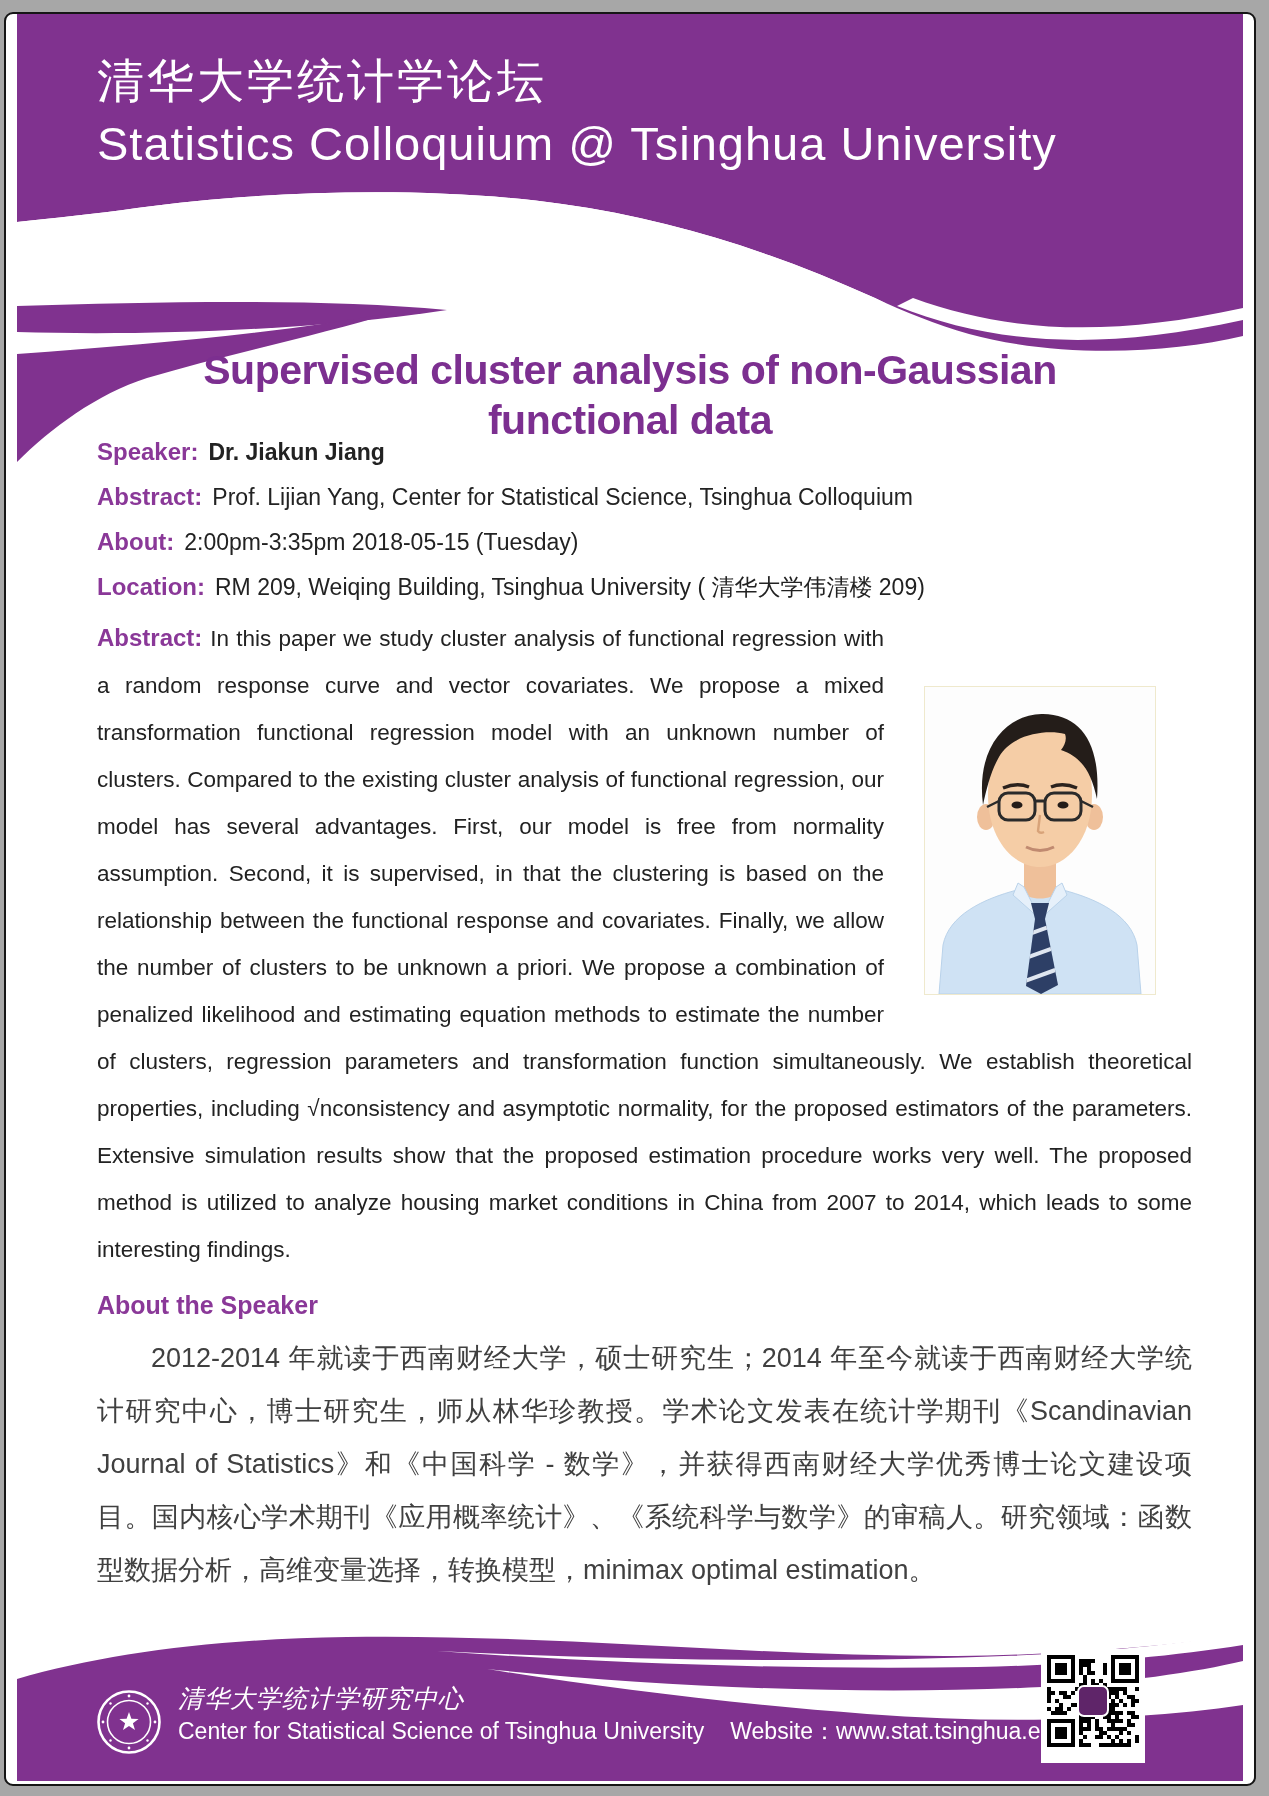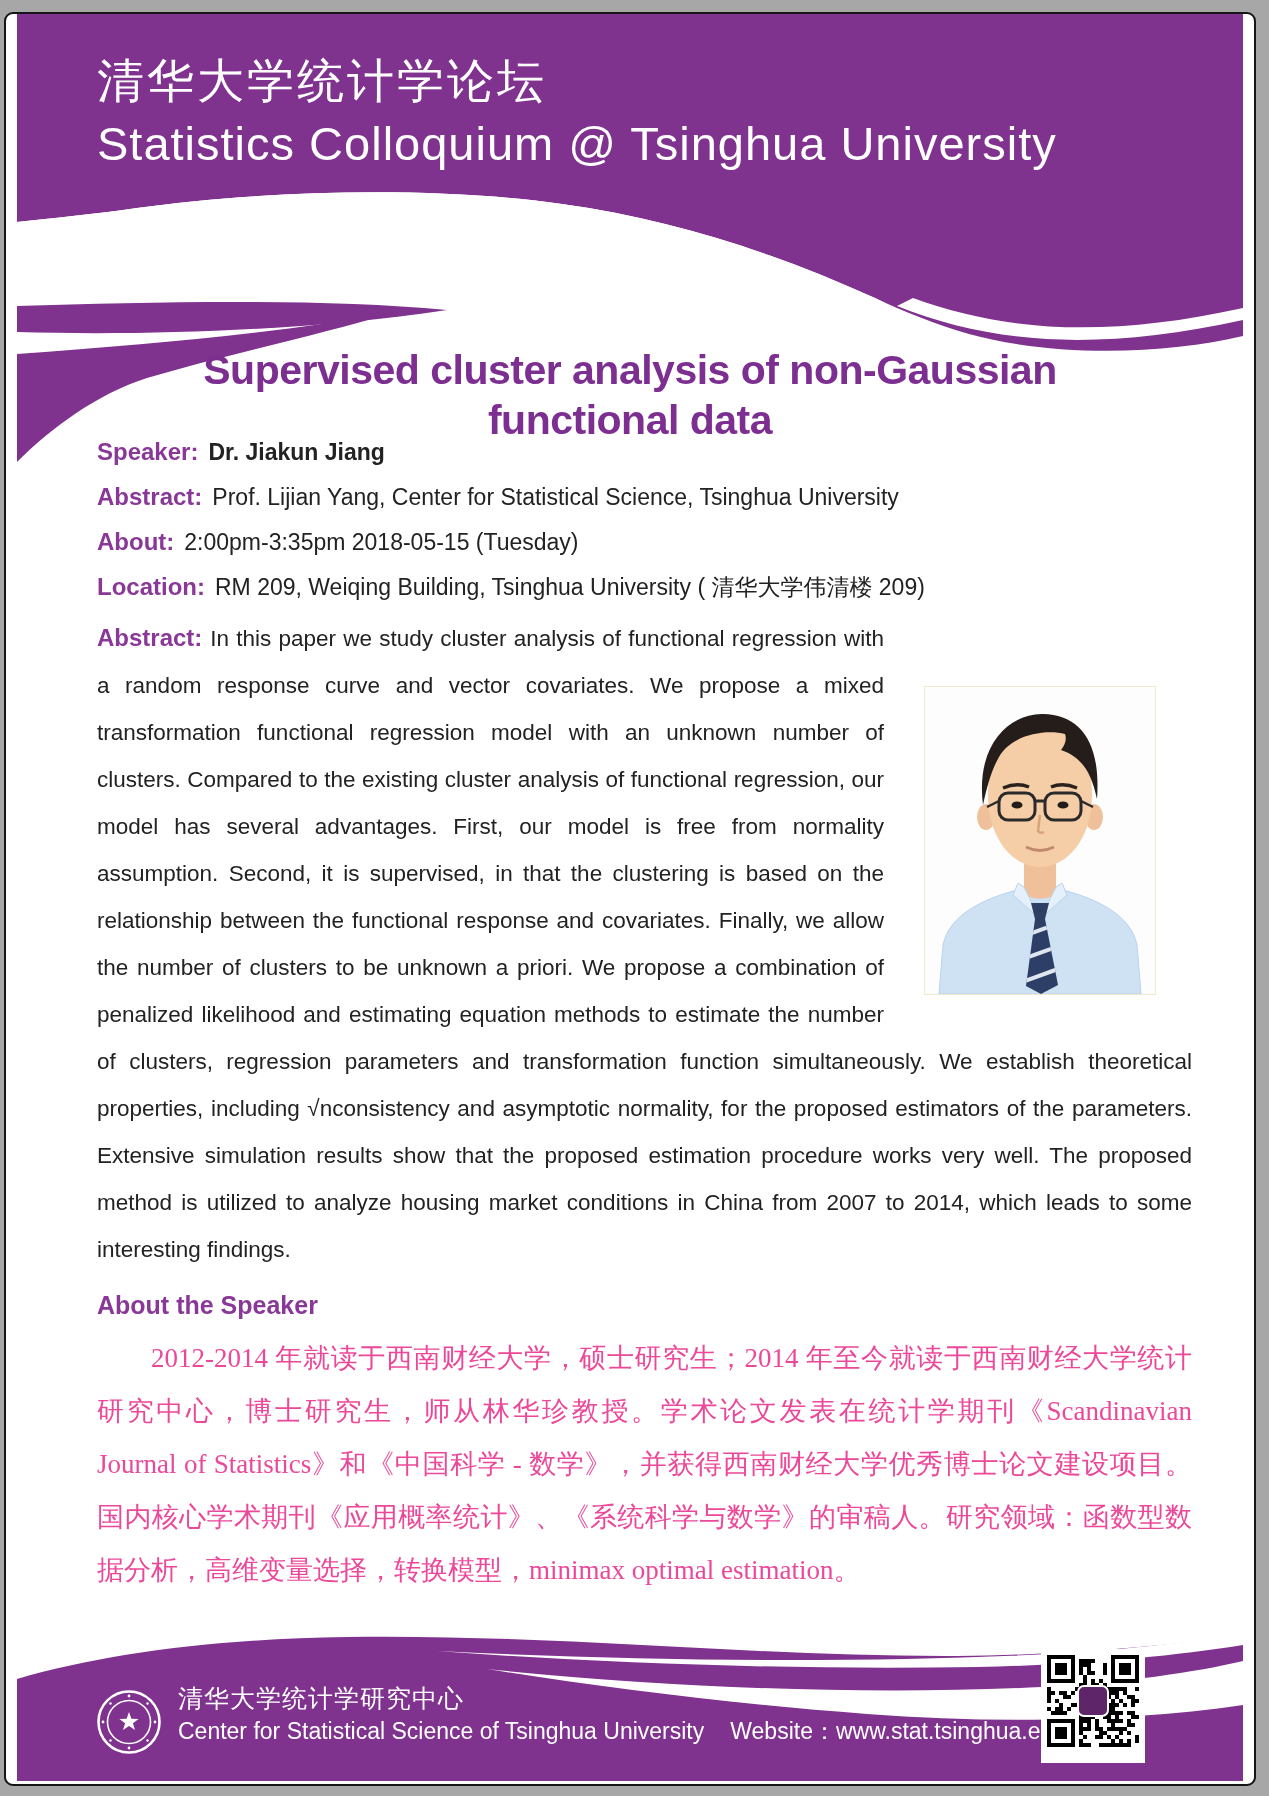--- a/index.html
+++ b/index.html
@@ -24,28 +24,28 @@
   .detail-row{font-size:23px;line-height:45px;height:45px;white-space:nowrap;color:#222;}
   .detail-label{color:#8a3898;font-weight:bold;font-size:24px;margin-right:10px;}
   .strong{font-weight:bold;}
   .abstract{margin-top:5px;font-size:22.5px;line-height:47px;text-align:justify;color:#222;}
   .abstract-label{color:#8a3898;font-weight:bold;font-size:24px;margin-right:8px;}
   .photo-wrap{float:right;width:308px;height:386px;position:relative;}
   .photo{position:absolute;left:40px;top:72px;width:232px;height:309px;background:#fdfdfd;
          border:1px solid #efe9cd;box-sizing:border-box;}
   .photo svg{width:100%;height:100%;display:block;}
   .about-heading{margin-top:16px;font-size:25px;font-weight:bold;color:#8a3898;line-height:32px;}
-  .about-text{margin-top:11px;font-size:27px;line-height:53px;text-align:justify;color:#ec4899;text-indent:2em;font-family:Liberation Serif, serif;}
+  .about-text{margin-top:11px;font-size:27px;line-height:53px;text-align:justify;color:#404040;text-indent:2em;}
 
   
   .footer{position:absolute;left:11px;bottom:3px;width:1226px;height:162px;z-index:4;}
   .footer svg.waves{position:absolute;left:0;top:0;width:100%;height:100%;}
   .logo{position:absolute;left:79px;top:70px;width:66px;height:66px;z-index:5;}
   .footer-text{position:absolute;left:161px;top:62px;z-index:5;color:#ffffff;}
-  .f-zh{font-size:25px;line-height:34px;letter-spacing:1px;white-space:nowrap;}
+  .f-zh{font-size:25px;line-height:34px;letter-spacing:1px;white-space:nowrap;font-style:italic;}
   .f-en{font-size:23px;line-height:33px;white-space:nowrap;}
   .f-en .site{margin-left:26px;}
 
   .qr{position:absolute;left:1024px;top:30px;width:104px;height:114px;background:#ffffff;z-index:6;}
   .qr-grid{position:absolute;left:6px;top:6px;width:92px;height:92px;}
   .qr-cell{position:absolute;width:4px;height:4px;background:#000;}
   .finder{position:absolute;width:28px;height:28px;border:4px solid #000;box-sizing:border-box;}
   .finder::after{content:"";position:absolute;left:4px;top:4px;width:12px;height:12px;background:#000;}
   .qr-center{position:absolute;left:36px;top:36px;width:32px;height:32px;background:#5f2569;
              border:2px solid #fff;border-radius:7px;box-sizing:border-box;z-index:7;}
@@ -99,21 +99,21 @@
       <div>Supervised cluster analysis of non-Gaussian</div>
       <div>functional data</div>
     </div>
 
     <div class="main">
 
       <div class="detail-row">
         <span class="detail-label">Speaker:</span><span class="strong">Dr. Jiakun Jiang</span>
       </div>
       <div class="detail-row">
-        <span class="detail-label">Abstract:</span><span>Prof. Lijian Yang, Center for Statistical Science, Tsinghua University</span>
+        <span class="detail-label">Abstract:</span><span>Prof. Lijian Yang, Center for Statistical Science, Tsinghua Colloquium</span>
       </div>
       <div class="detail-row">
         <span class="detail-label">About:</span><span>2:00pm-3:35pm 2018-05-15  (Tuesday)</span>
       </div>
       <div class="detail-row">
         <span class="detail-label">Location:</span><span>RM 209, Weiqing Building, Tsinghua University ( 清华大学伟清楼 209)</span>
       </div>
 
       <div class="abstract">
         <span class="photo-wrap">

